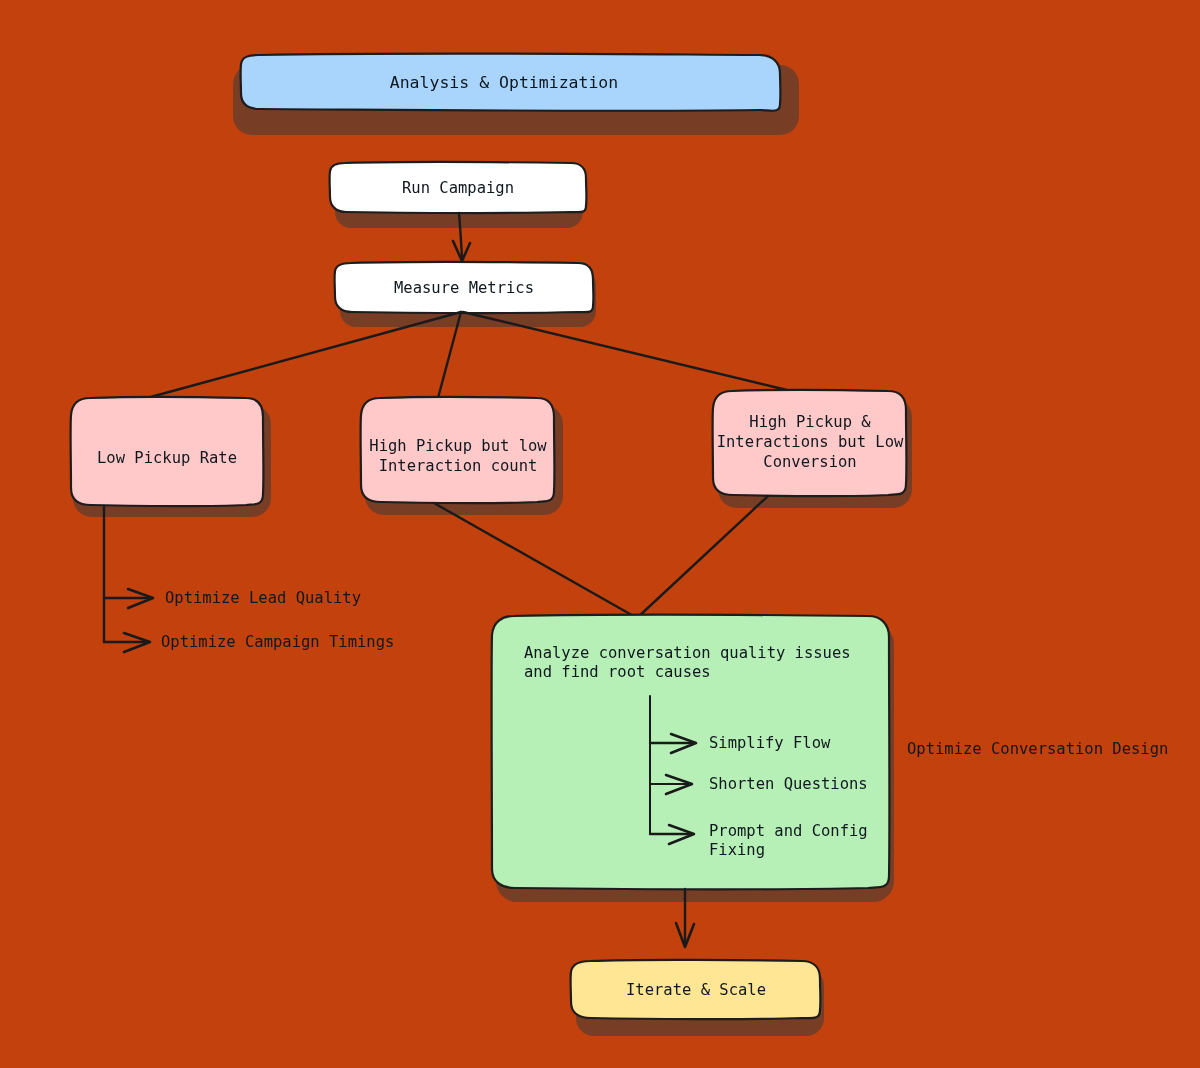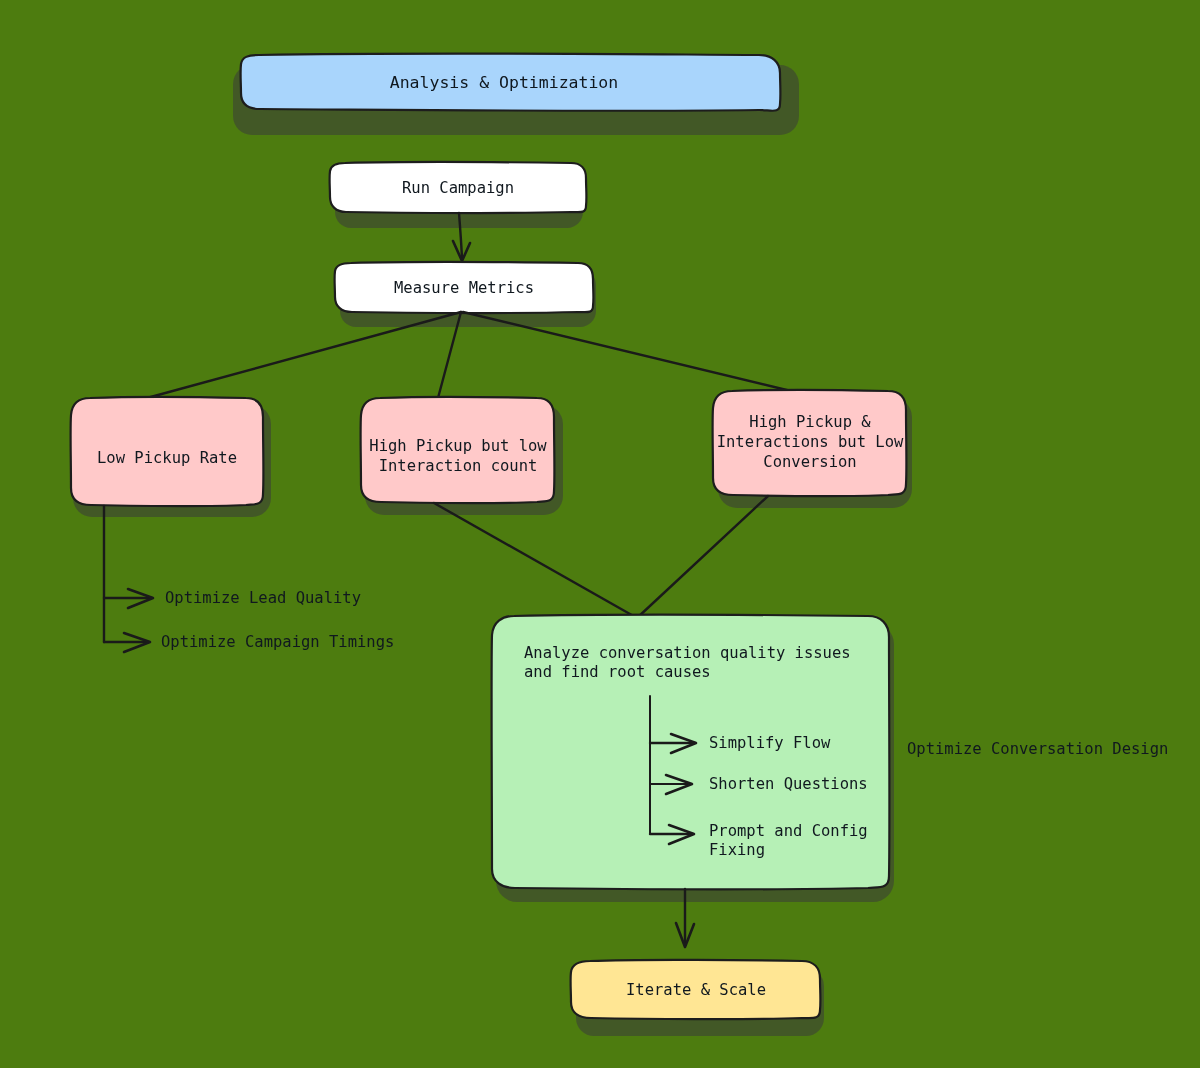--- a/index.html
+++ b/index.html
@@ -73,21 +73,21 @@
     fill: #10181f;
     font-size: 15.5px;
     text-anchor: start;
     dominant-baseline: middle;
     white-space: pre;
   }
 </style>
 </head>
 <body>
 
-<div id="canvas" style="background: #4d7c0f;">
+<div id="canvas" style="background: #c2410c;">
   <svg id="diagram" viewBox="0 0 1200 1068">
 
     <g>
       <path class="node-shadow" d="M248,60 h528 a19,19 0 0 1 19,19 v32 a19,19 0 0 1 -19,19 h-528 a19,19 0 0 1 -19,-19 v-32 a19,19 0 0 1 19,-19 z" transform="translate(4,5)"></path>
       <path class="node-shape" id="shape-title" d="M259,55 C420,52 600,54 759,55 C772,55 780,62 780,73
                C780,83 781,94 780,104 C780,114 771,110 759,110
                C600,112 420,110 260,109 C247,109 241,103 241,93
                C241,83 240,72 241,64 C242,57 248,55 259,55 Z" fill="#a9d5fc" stroke="#1d1d1d"></path>
       <text class="node-label title" x="504" y="83">Analysis &amp; Optimization</text>
     </g>

